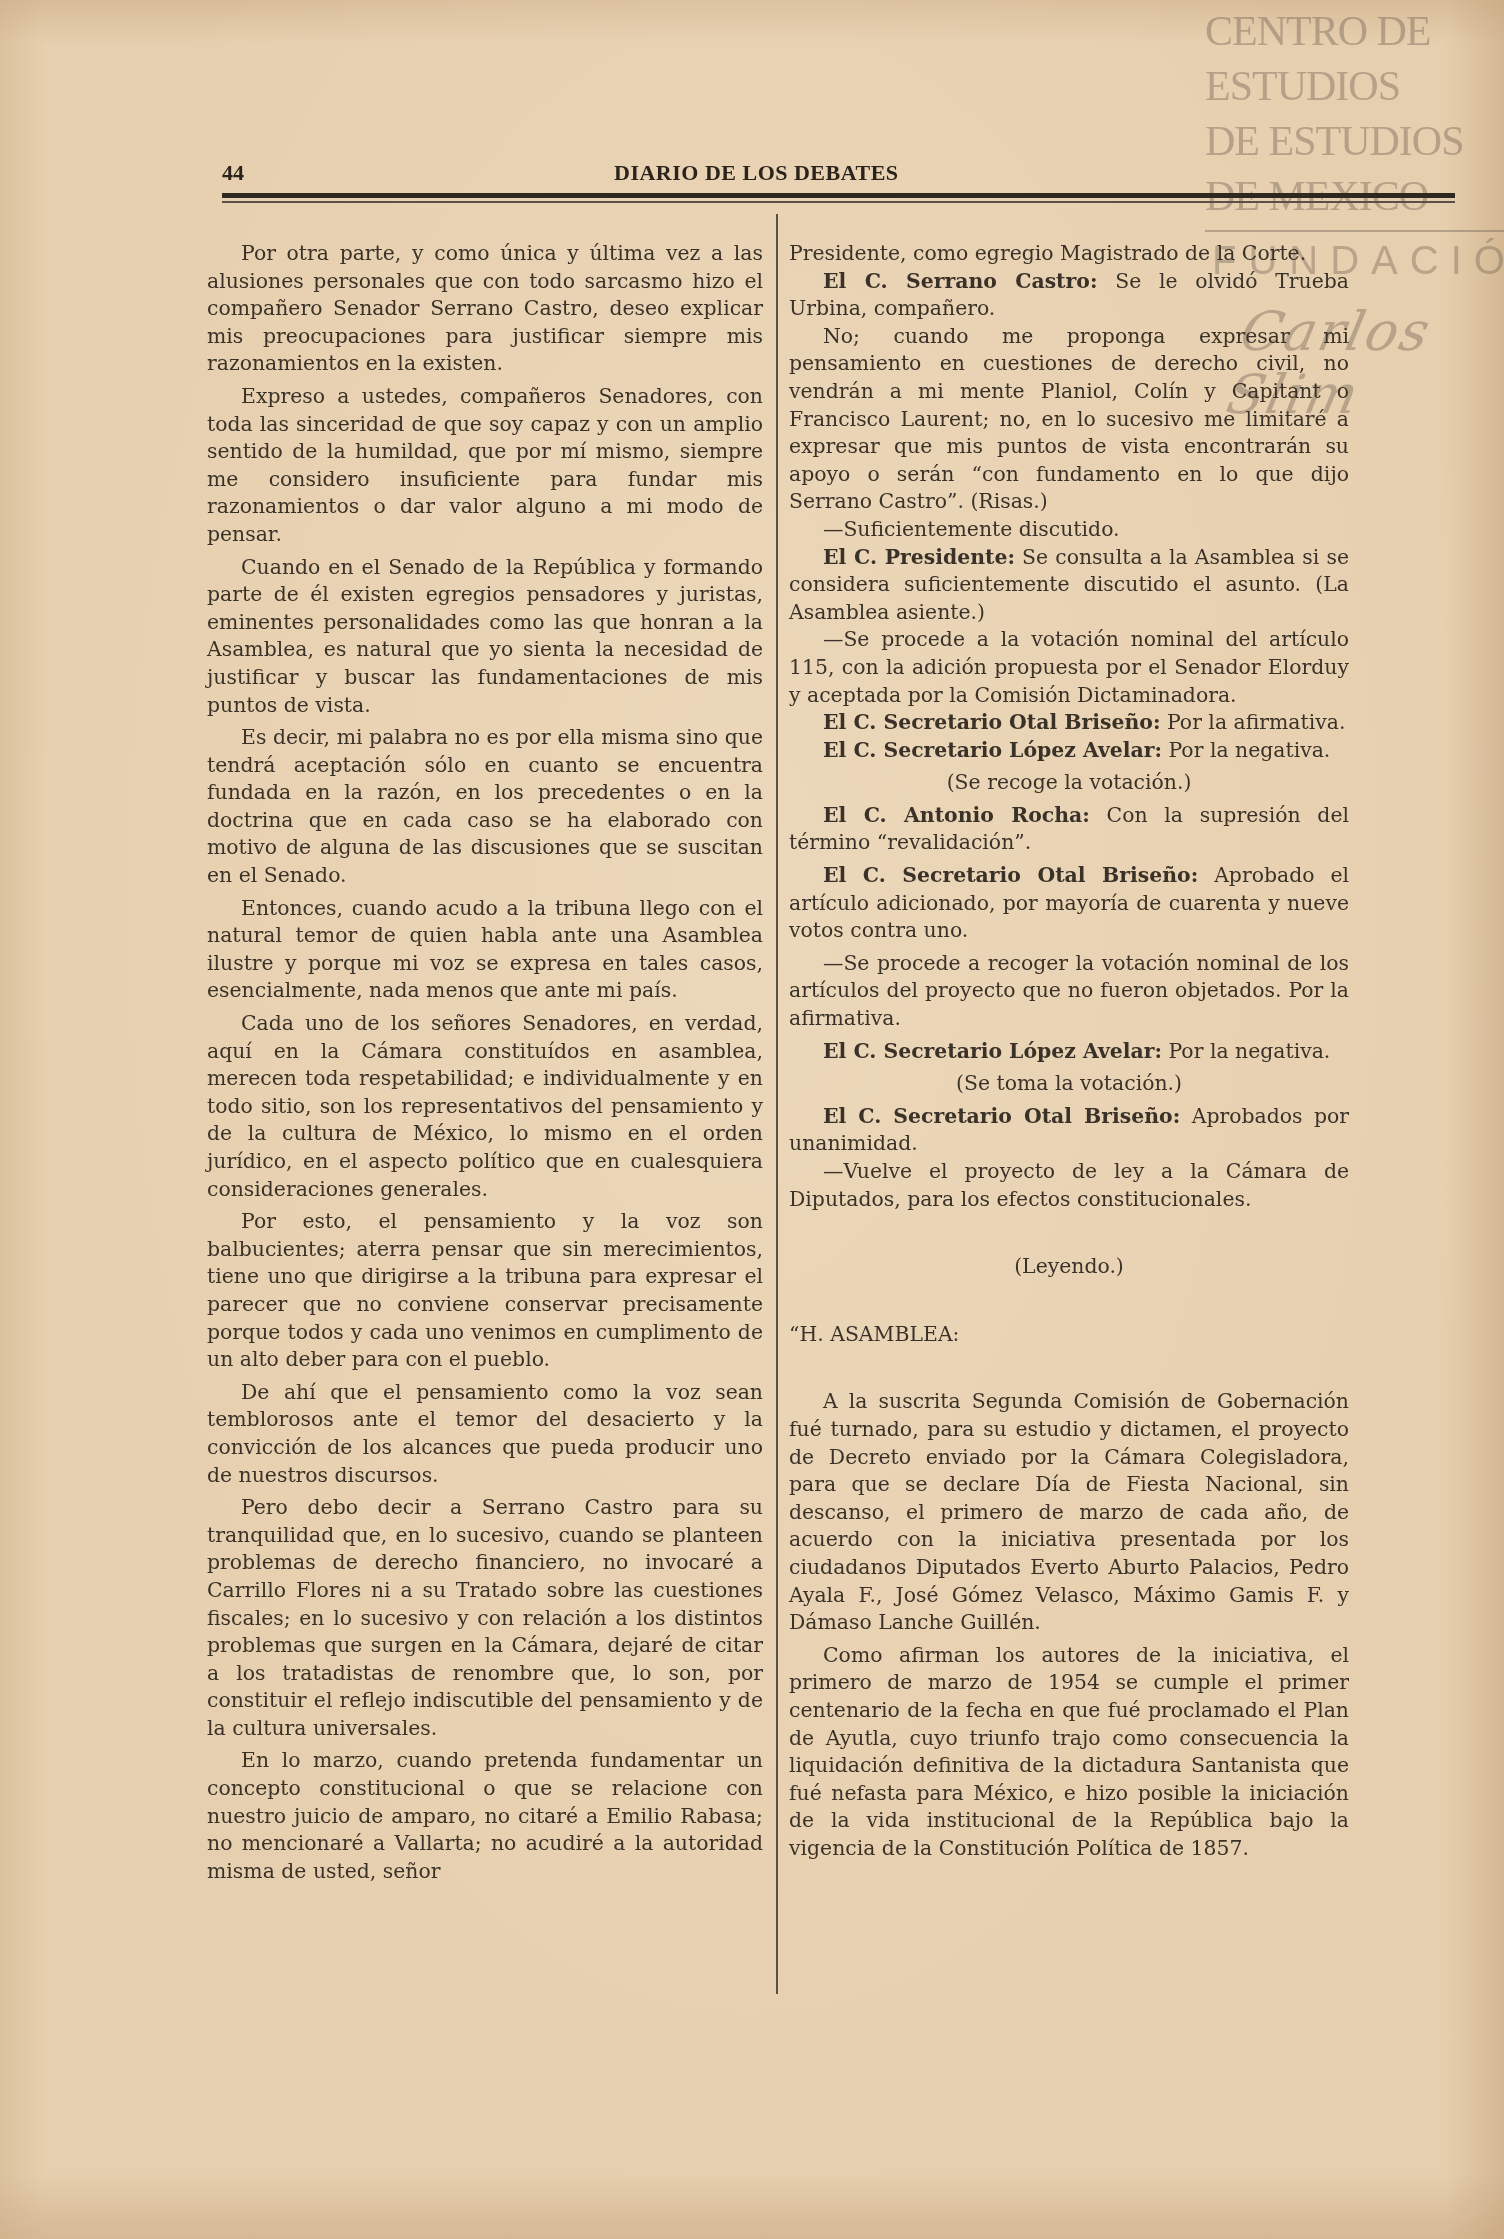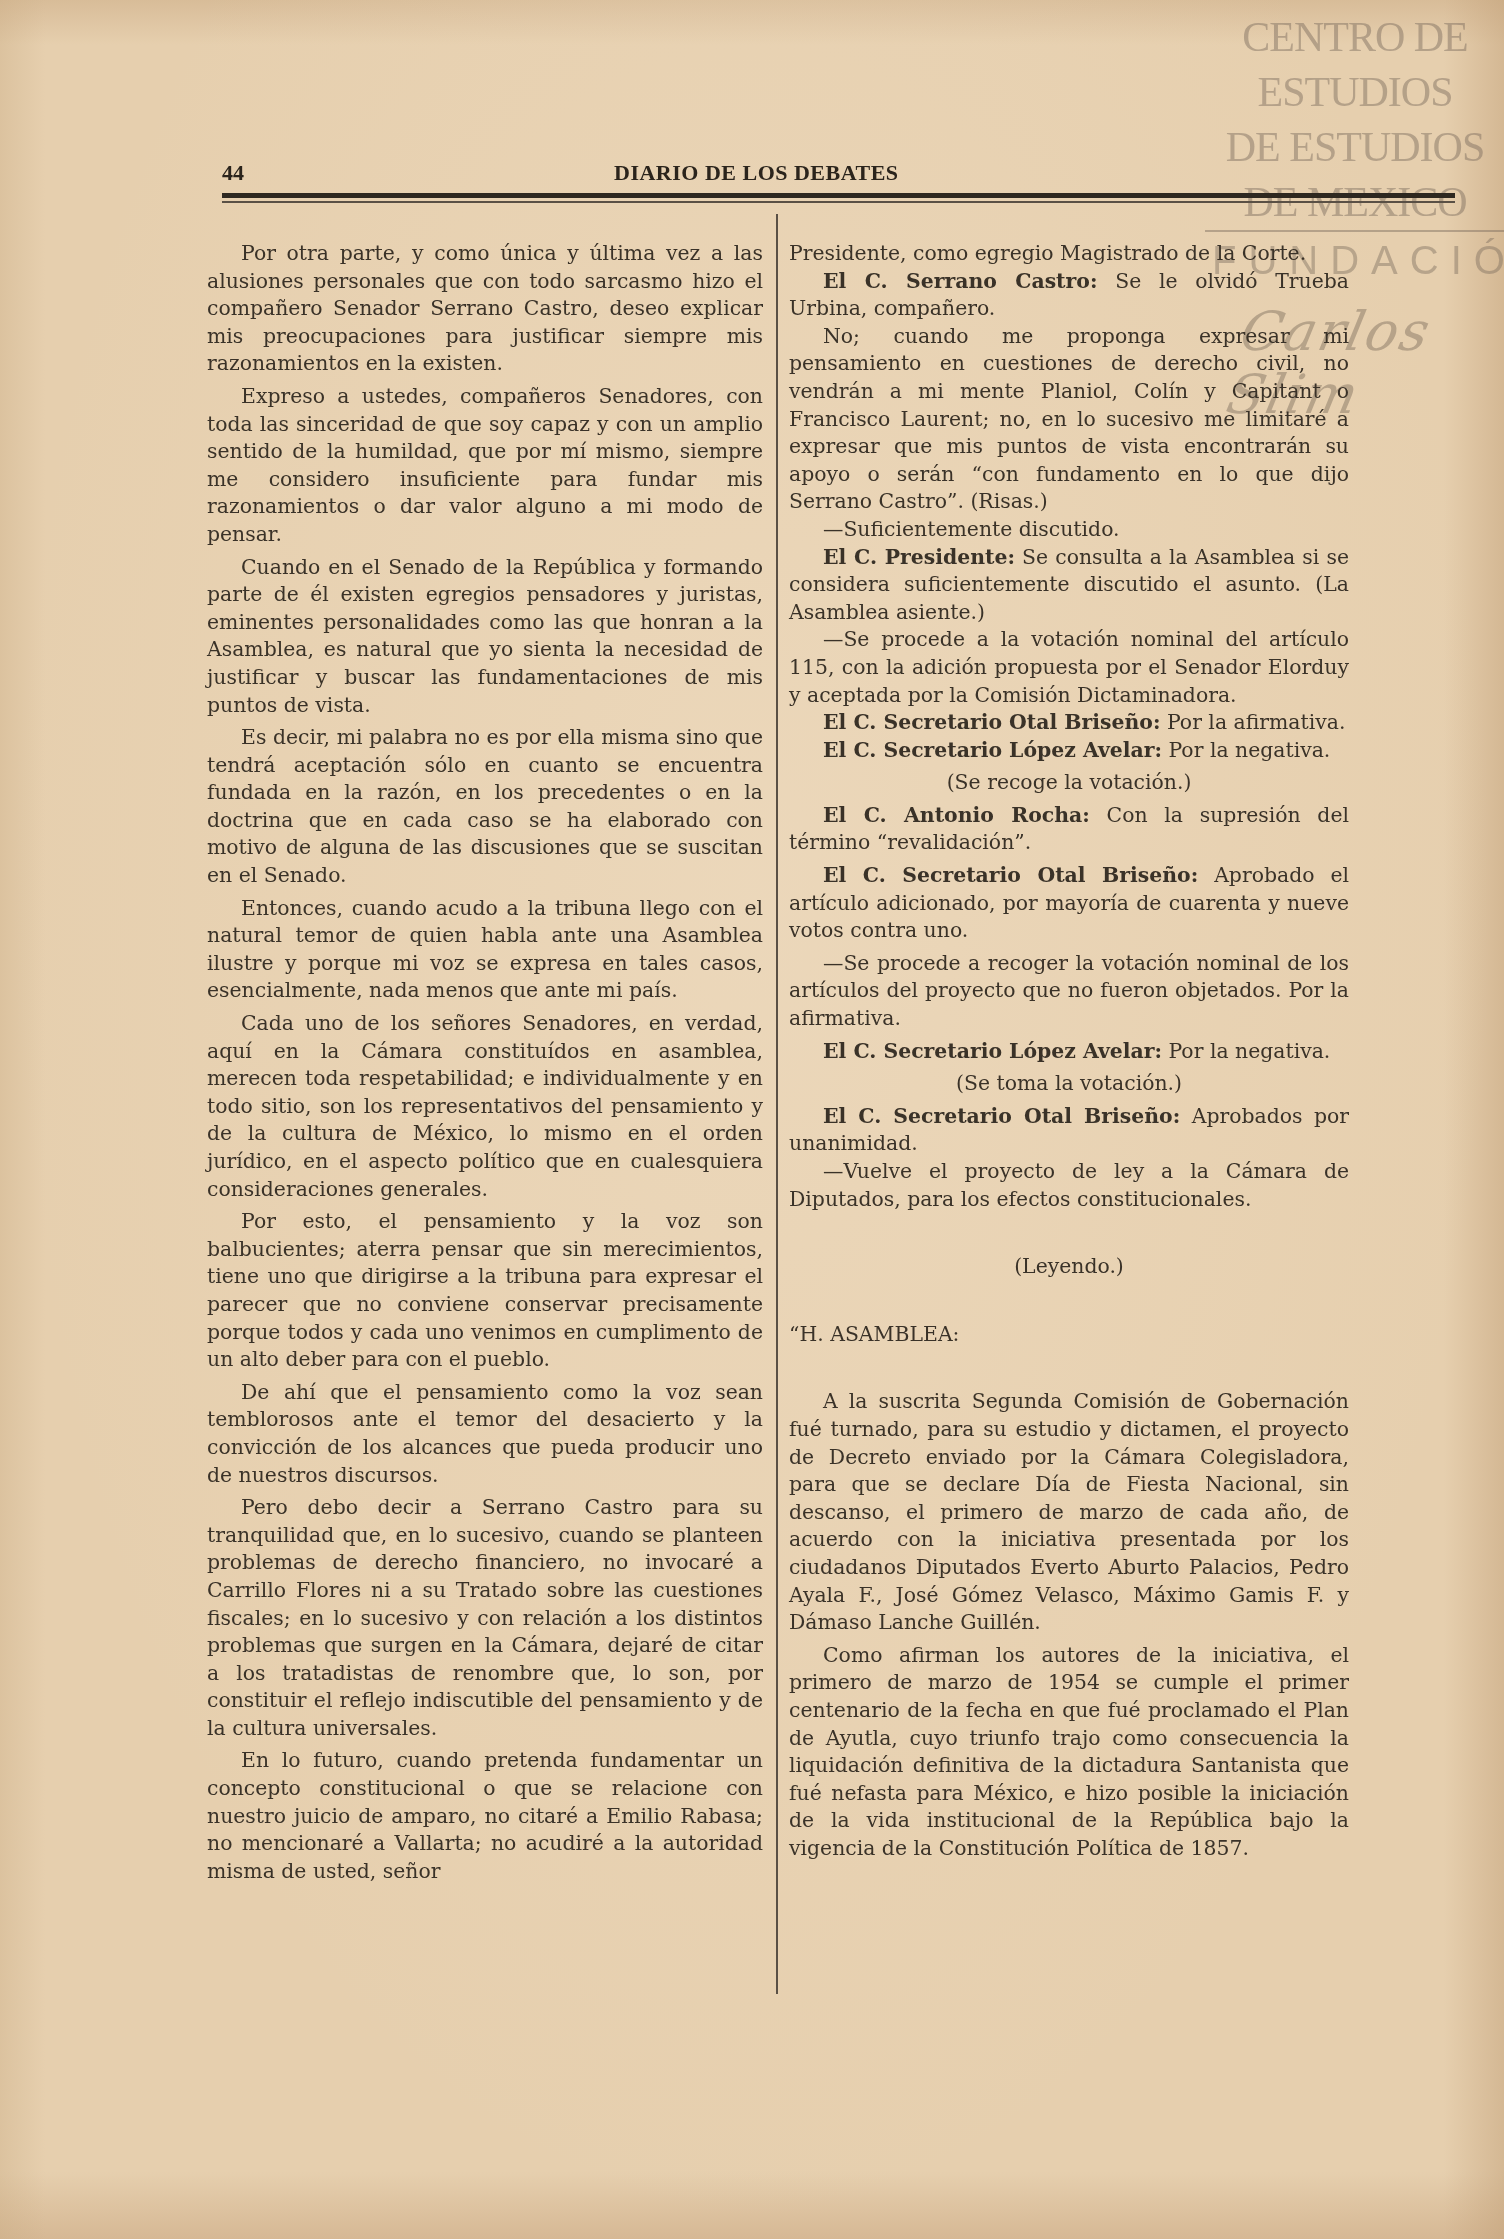--- a/index.html
+++ b/index.html
@@ -8,24 +8,23 @@
     background: #e6cfae;
     background-image:
       radial-gradient(ellipse at 50% 40%, rgba(240,222,196,0.55) 0%, rgba(230,207,174,0) 70%),
       linear-gradient(90deg, rgba(200,170,130,0.35) 0%, rgba(0,0,0,0) 3%, rgba(0,0,0,0) 96%, rgba(190,155,115,0.45) 100%),
       linear-gradient(180deg, rgba(195,160,120,0.4) 0%, rgba(0,0,0,0) 2%, rgba(0,0,0,0) 97%, rgba(190,150,110,0.4) 100%);
     font-family: "DejaVu Serif", "Liberation Serif", serif;
     color: #3a3228;
   }
   .watermark {
     position: absolute; left: 1205px; top: 4px; width: 300px;
-    color: rgba(120,105,90,0.45); text-align: center;
+    color: rgba(120,105,90,0.45); text-align: left;
     font-family: "Liberation Serif", serif; font-size: 42px; line-height: 55px;
     letter-spacing: -1px;
-    margin-top: 6px;
   }
   .wm-rule { position: absolute; left: 1205px; top: 230px; width: 299px; height: 2px; background: rgba(120,105,90,0.45); }
   .wm-fund {
     position: absolute; left: 1212px; top: 238px; font-family: "Liberation Sans", sans-serif;
     font-size: 40px; letter-spacing: 12px; color: rgba(120,105,90,0.42); font-weight: 300;
   }
   .wm-sig {
     position: absolute; left: 1235px; top: 300px; font-family: "DejaVu Serif", serif; font-style: italic;
     font-size: 54px; color: rgba(110,95,80,0.40); letter-spacing: 2px; transform: skew(-12deg);
   }
@@ -70,21 +69,21 @@
 <div class="col col-left">
   <p>Por otra parte, y como única y última vez a las alusiones personales que con todo sarcasmo hizo el compañero Senador Serrano Castro, deseo explicar mis preocupaciones para justificar siempre mis razonamientos en la existen.</p>
   <p class="gap">Expreso a ustedes, compañeros Senadores, con toda las sinceridad de que soy capaz y con un amplio sentido de la humildad, que por mí mismo, siempre me considero insuficiente para fundar mis razonamientos o dar valor alguno a mi modo de pensar.</p>
   <p class="gap">Cuando en el Senado de la República y formando parte de él existen egregios pensadores y juristas, eminentes personalidades como las que honran a la Asamblea, es natural que yo sienta la necesidad de justificar y buscar las fundamentaciones de mis puntos de vista.</p>
   <p class="gap">Es decir, mi palabra no es por ella misma sino que tendrá aceptación sólo en cuanto se encuentra fundada en la razón, en los precedentes o en la doctrina que en cada caso se ha elaborado con motivo de alguna de las discusiones que se suscitan en el Senado.</p>
   <p class="gap">Entonces, cuando acudo a la tribuna llego con el natural temor de quien habla ante una Asamblea ilustre y porque mi voz se expresa en tales casos, esencialmente, nada menos que ante mi país.</p>
   <p class="gap">Cada uno de los señores Senadores, en verdad, aquí en la Cámara constituídos en asamblea, merecen toda respetabilidad; e individualmente y en todo sitio, son los representativos del pensamiento y de la cultura de México, lo mismo en el orden jurídico, en el aspecto político que en cualesquiera consideraciones generales.</p>
   <p class="gap">Por esto, el pensamiento y la voz son balbucientes; aterra pensar que sin merecimientos, tiene uno que dirigirse a la tribuna para expresar el parecer que no conviene conservar precisamente porque todos y cada uno venimos en cumplimento de un alto deber para con el pueblo.</p>
   <p class="gap">De ahí que el pensamiento como la voz sean temblorosos ante el temor del desacierto y la convicción de los alcances que pueda producir uno de nuestros discursos.</p>
   <p class="gap">Pero debo decir a Serrano Castro para su tranquilidad que, en lo sucesivo, cuando se planteen problemas de derecho financiero, no invocaré a Carrillo Flores ni a su Tratado sobre las cuestiones fiscales; en lo sucesivo y con relación a los distintos problemas que surgen en la Cámara, dejaré de citar a los tratadistas de renombre que, lo son, por constituir el reflejo indiscutible del pensamiento y de la cultura universales.</p>
-  <p class="gap">En lo futuro, cuando pretenda fundamentar un concepto constitucional o que se relacione con nuestro juicio de amparo, no citaré a Emilio Rabasa; no mencionaré a Vallarta; no acudiré a la autoridad misma de usted, señor</p>
+  <p class="gap">En lo marzo, cuando pretenda fundamentar un concepto constitucional o que se relacione con nuestro juicio de amparo, no citaré a Emilio Rabasa; no mencionaré a Vallarta; no acudiré a la autoridad misma de usted, señor</p>
 </div>
 
 <div class="col col-right">
   <p class="noindent">Presidente, como egregio Magistrado de la Corte.</p>
   <p><span class="spk">El C. Serrano Castro:</span><span> Se le olvidó Trueba Urbina, compañero.</span></p>
   <p>No; cuando me proponga expresar mi pensamiento en cuestiones de derecho civil, no vendrán a mi mente Planiol, Colín y Capitant o Francisco Laurent; no, en lo sucesivo me limitaré a expresar que mis puntos de vista encontrarán su apoyo o serán “con fundamento en lo que dijo Serrano Castro”. (Risas.)</p>
   <p>—Suficientemente discutido.</p>
   <p><span class="spk">El C. Presidente:</span><span> Se consulta a la Asamblea si se considera suficientemente discutido el asunto. (La Asamblea asiente.)</span></p>
   <p>—Se procede a la votación nominal del artículo 115, con la adición propuesta por el Senador Elorduy y aceptada por la Comisión Dictaminadora.</p>
   <p><span class="spk">El C. Secretario Otal Briseño:</span><span> Por la afirmativa.</span></p>

